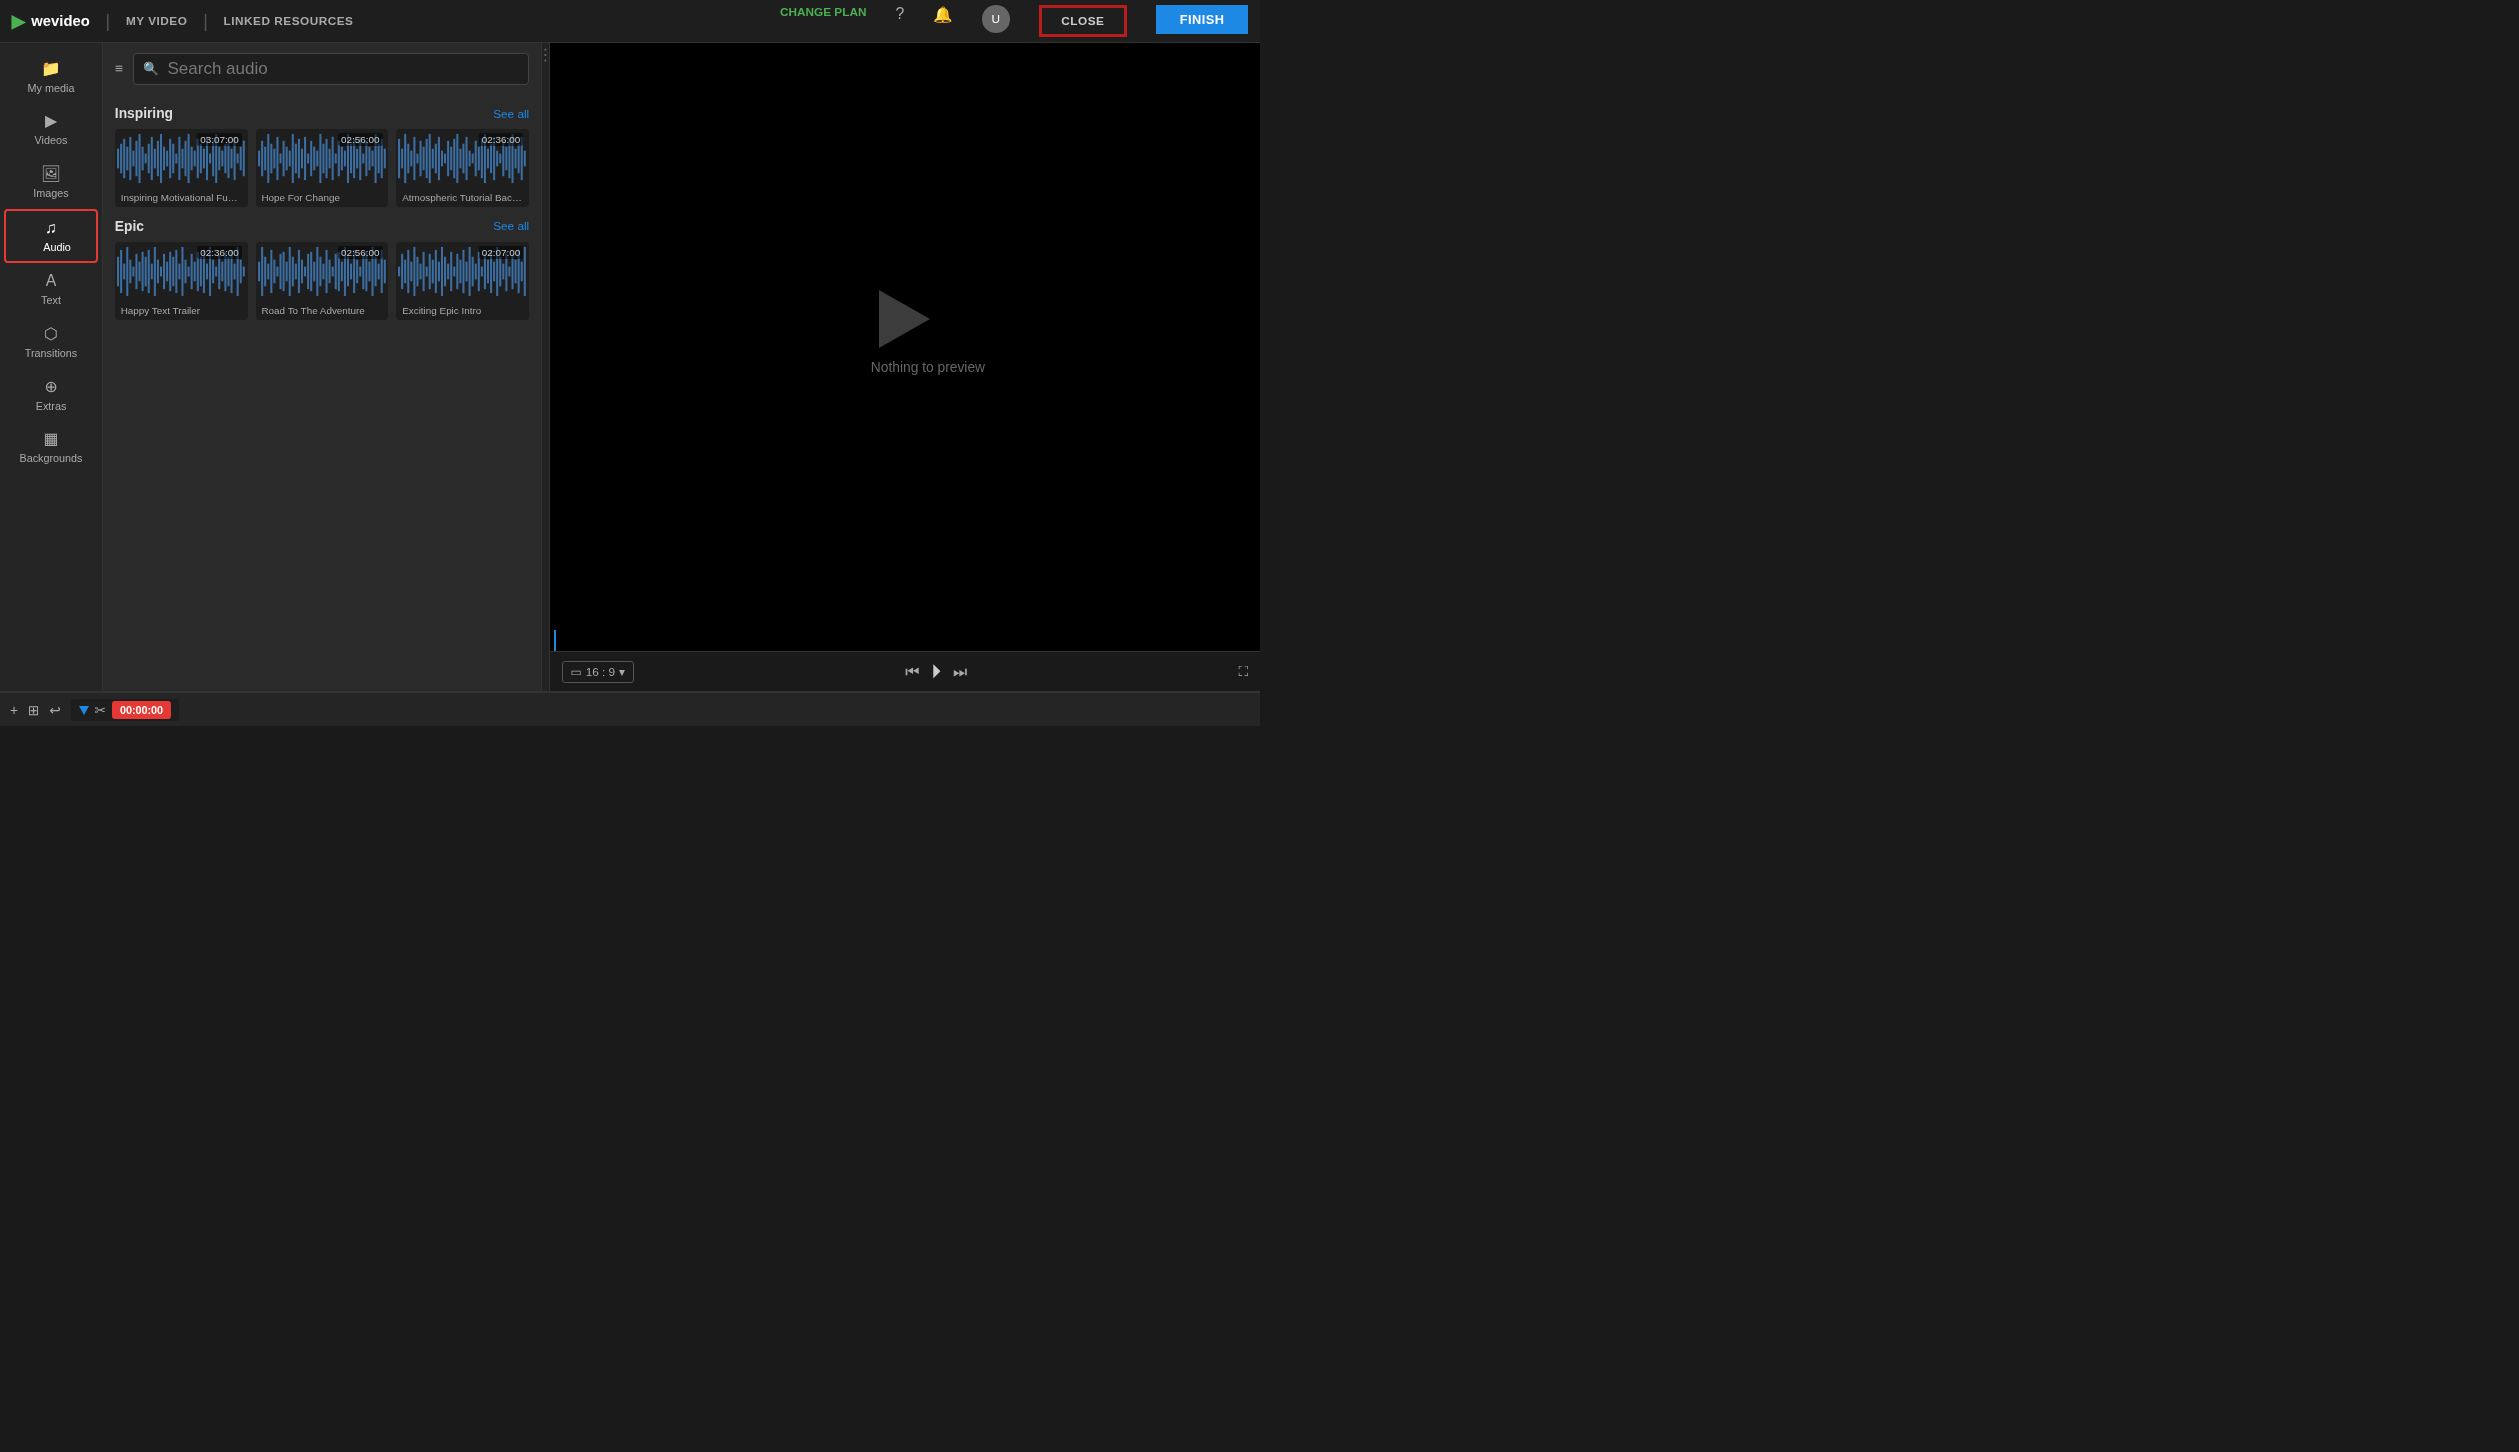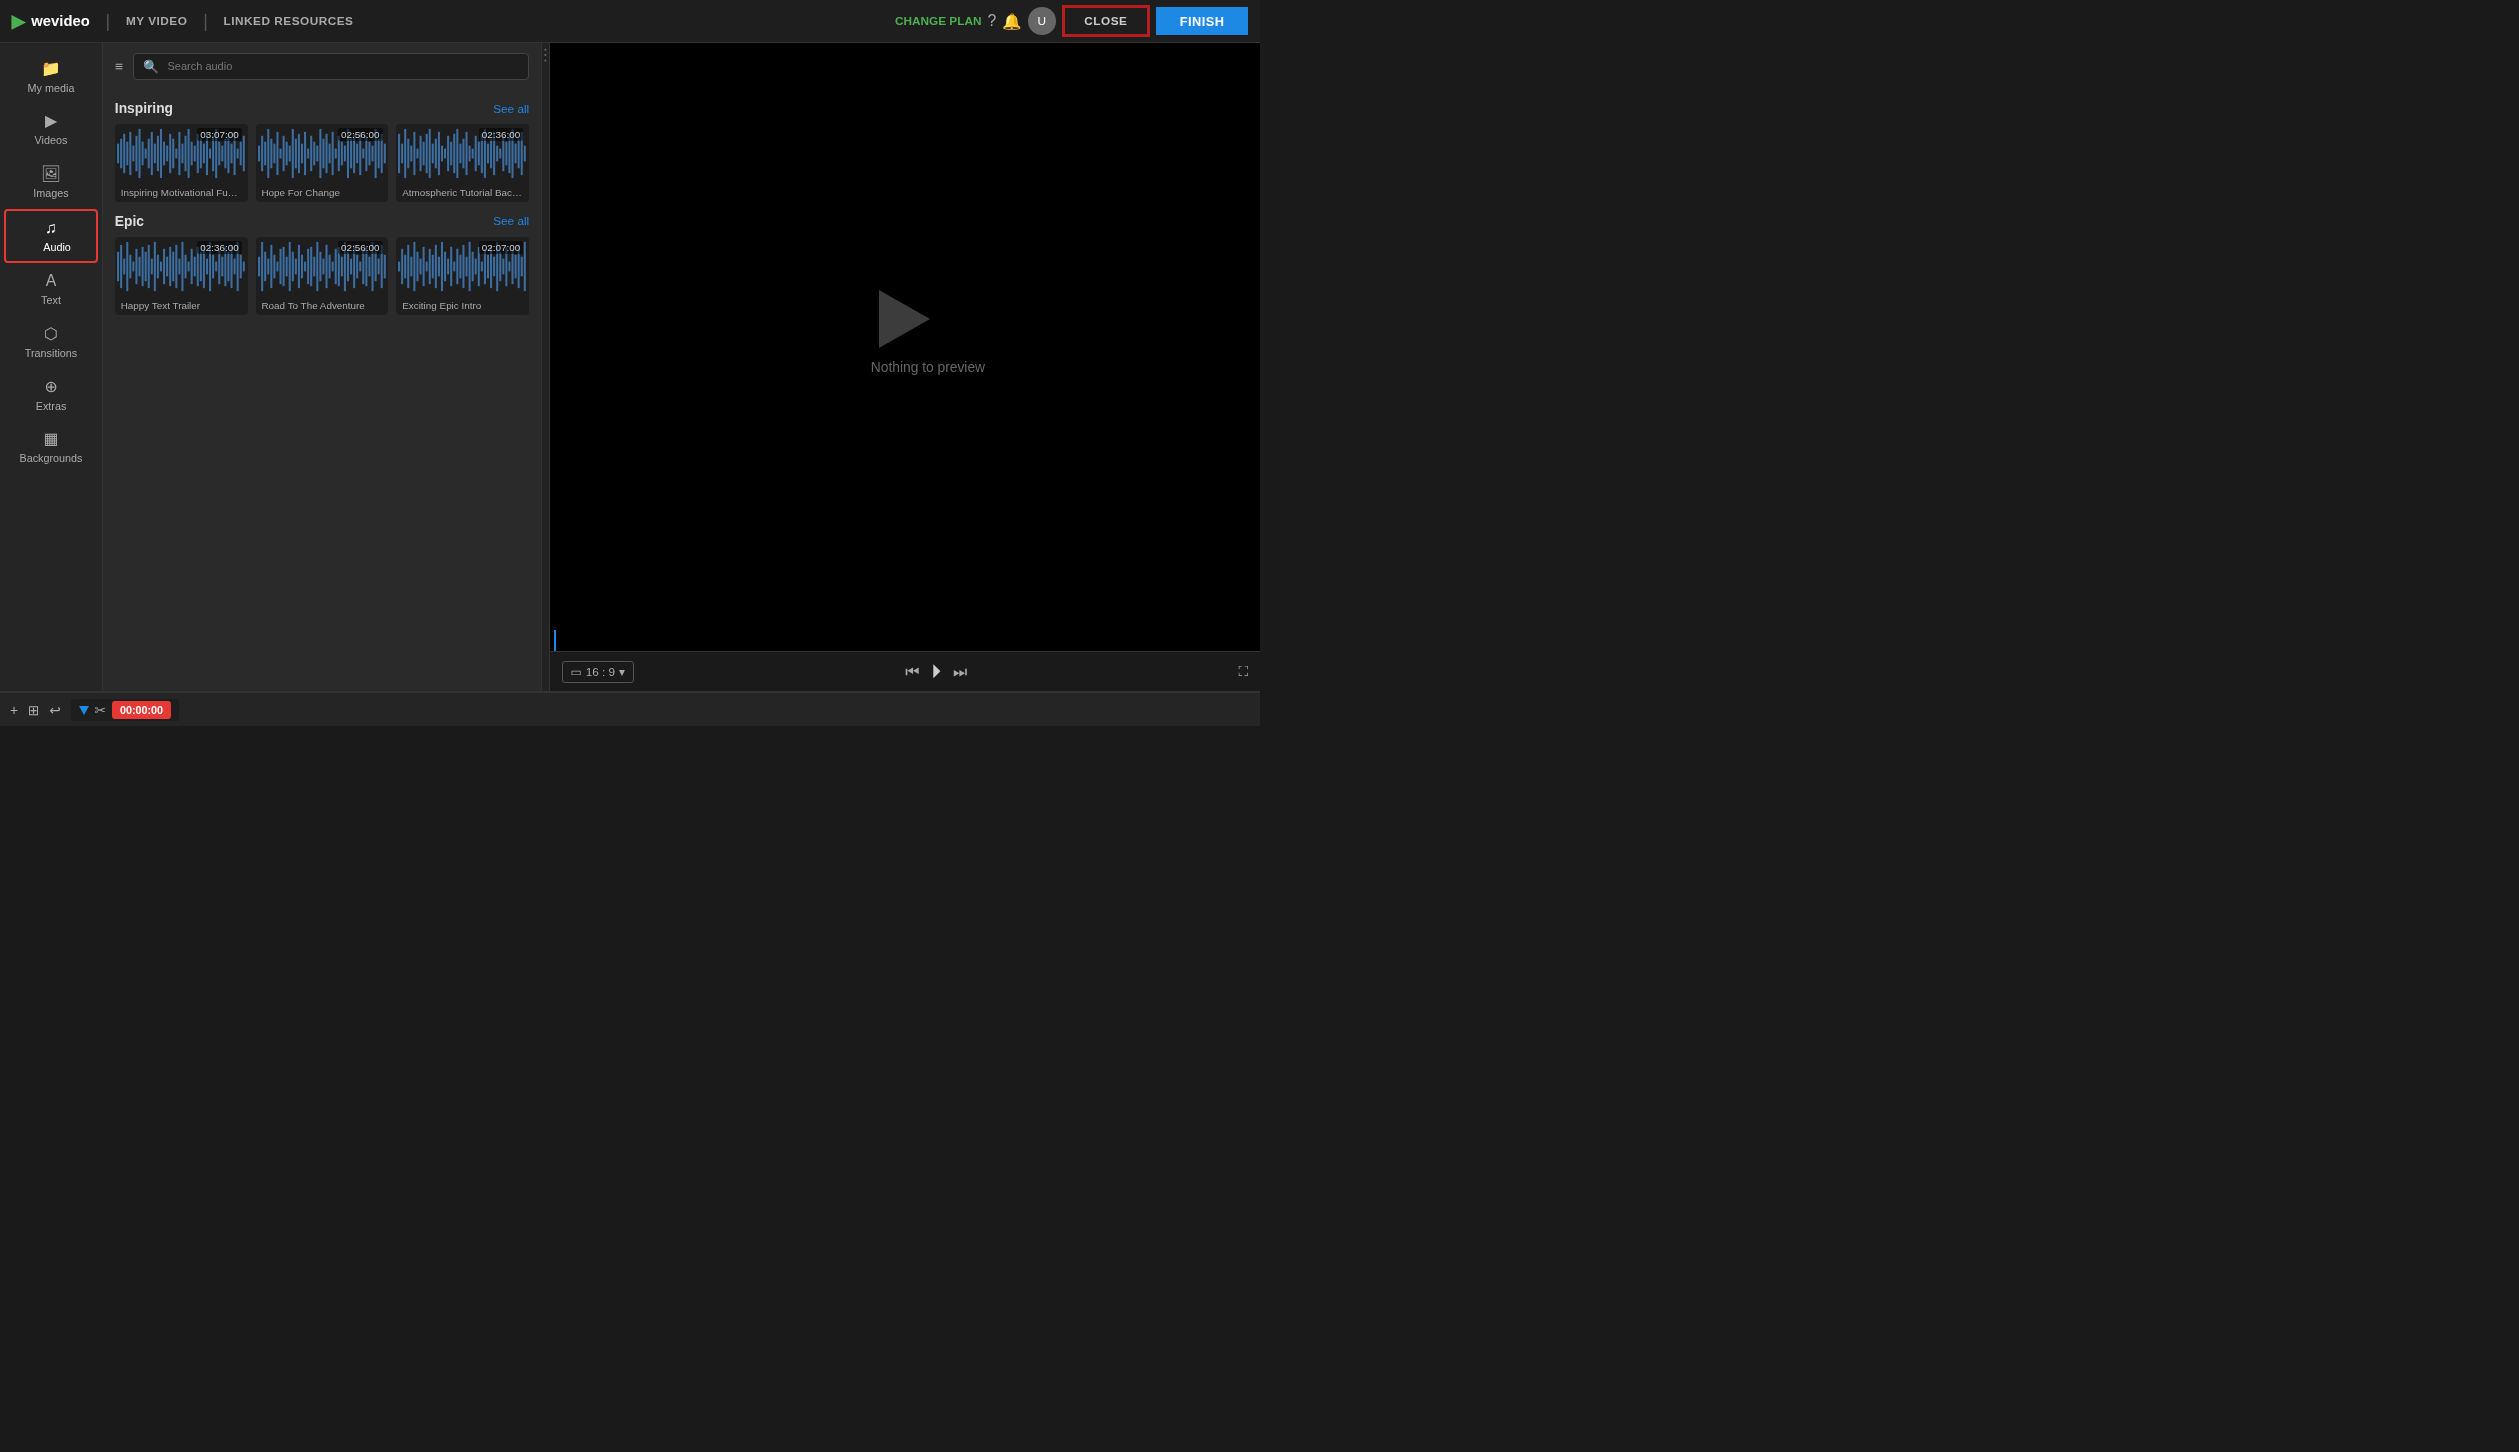--- a/index.html
+++ b/index.html
@@ -9,21 +9,21 @@
     .top-nav {
       display: flex; align-items: center; justify-content: space-between;
       background: #1e1e1e; height: 43px; padding: 0 11.8px;
       border-bottom: 1px solid #333;
     }
     .top-nav-left { display: flex; align-items: center; gap: 15.8px; }
     .logo { display: flex; align-items: center; gap: 5.9px; color: #fff; font-weight: bold; font-size: 14.8px; }
     .logo-icon { color: #4caf50; font-size: 17.7px; }
     .nav-divider { color: #555; font-size: 17.7px; }
     .nav-tab { color: #aaa; font-size: 11.8px; font-weight: 600; letter-spacing: 0.5px; cursor: pointer; }
-    .top-nav-right { display: flex; align-items: center; gap: 6px; }
+    .top-nav-right { display: flex; align-items: flex-start; gap: 29px; }
     .change-plan { color: #4caf50; font-size: 11.8px; font-weight: 600; cursor: pointer; }
     .icon-btn { color: #aaa; cursor: pointer; font-size: 15.8px; }
     .avatar { width: 27.6px; height: 27.6px; border-radius: 50%; background: #666; display: flex; align-items: center; justify-content: center; font-size: 11.8px; color: #fff; }
     .btn-close { border: 3px solid #b91c1c; background: transparent; color: #ccc; padding: 5.9px 19.7px; font-size: 11.8px; font-weight: 600; cursor: pointer; letter-spacing: 0.5px; }
     .btn-finish { background: #1e88e5; border: none; color: #fff; padding: 6.9px 23.6px; font-size: 12.8px; font-weight: 600; cursor: pointer; letter-spacing: 0.5px; }
 
     
     .main { display: flex; height: calc(726px - 43px - 35px); }
 
     
@@ -34,21 +34,21 @@
     .sidebar-item.active .si-icon { color: #fff; }
     .sidebar-item .si-label { font-size: 10.8px; color: #aaa; text-align: left; }
     .sidebar-item.active .si-label { color: #fff; margin-left: 12px; }
 
     
     .content-panel { flex: 1; background: #2a2a2a; display: flex; flex-direction: column; max-width: 438px; overflow: hidden; flex-shrink: 0; }
     .content-header { display: flex; align-items: center; padding: 9.9px 11.8px; gap: 9.9px; background: #2a2a2a; }
     .filter-icon { color: #aaa; font-size: 13.8px; cursor: pointer; }
     .search-box { flex: 1; display: flex; align-items: center; background: #1e1e1e; border: 1px solid #444; border-radius: 3.9px; padding: 4.9px 9.9px; gap: 7.9px; }
     .search-icon { color: #aaa; font-size: 12.8px; }
-    .search-input { background: transparent; border: none; outline: none; color: #ccc; font-size: 11px; flex: 1; }
+    .search-input { background: transparent; border: none; outline: none; color: #ccc; font-size: 17px; flex: 1; }
     .search-input::placeholder { color: #777; }
 
     .audio-list { flex: 1; overflow-y: auto; padding: 0 11.8px 11.8px; }
     .audio-list::-webkit-scrollbar { width: 5.9px; }
     .audio-list::-webkit-scrollbar-track { background: #2a2a2a; }
     .audio-list::-webkit-scrollbar-thumb { background: #555; border-radius: 3px; }
 
     .section-header { display: flex; justify-content: space-between; align-items: center; margin: 11.8px 0 7.9px; }
     .section-title { font-size: 13.8px; font-weight: 600; color: #ddd; }
     .see-all { color: #1e88e5; font-size: 11.8px; cursor: pointer; }

